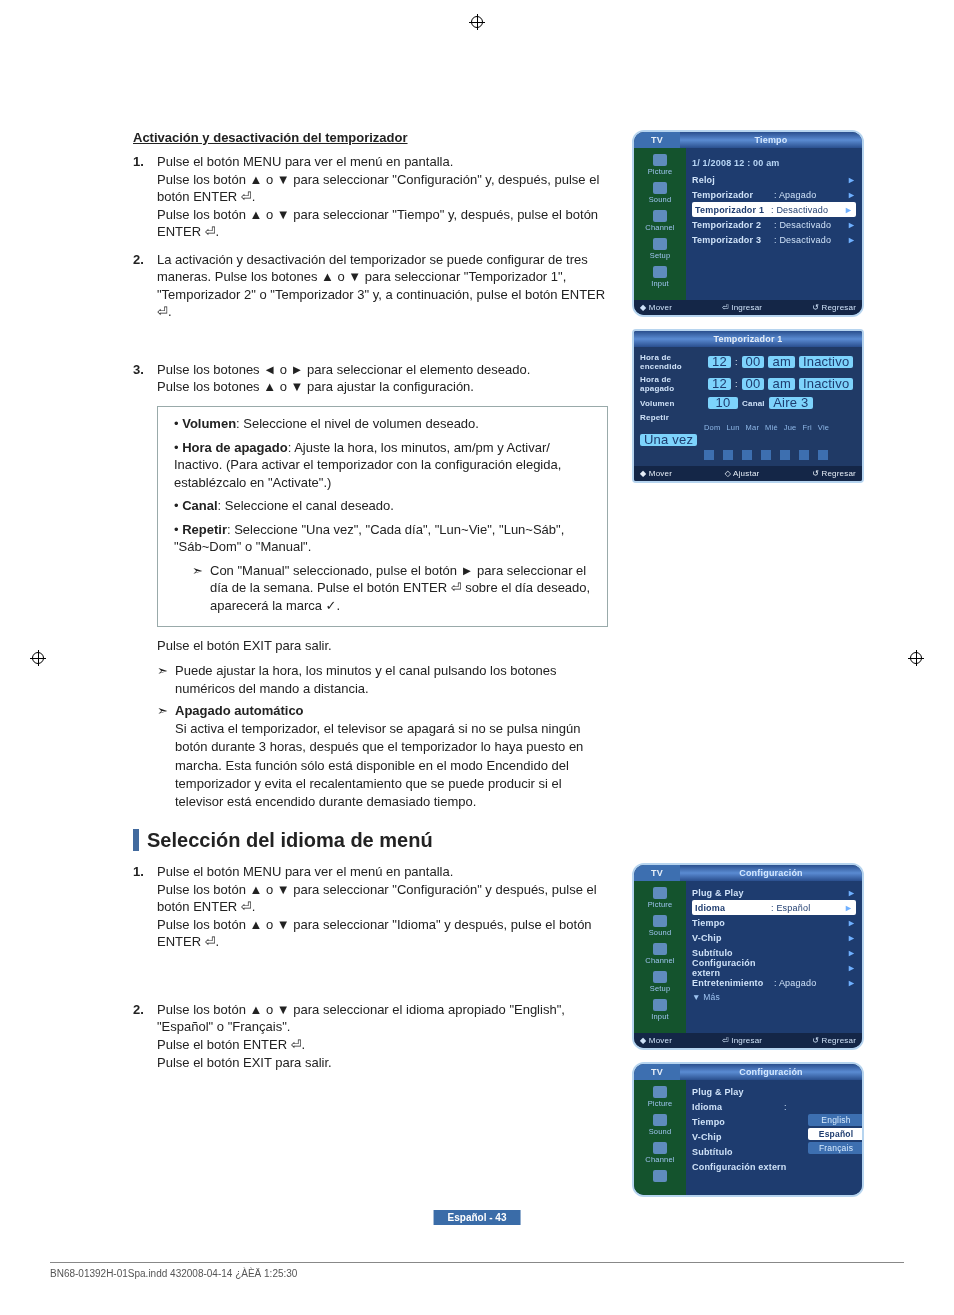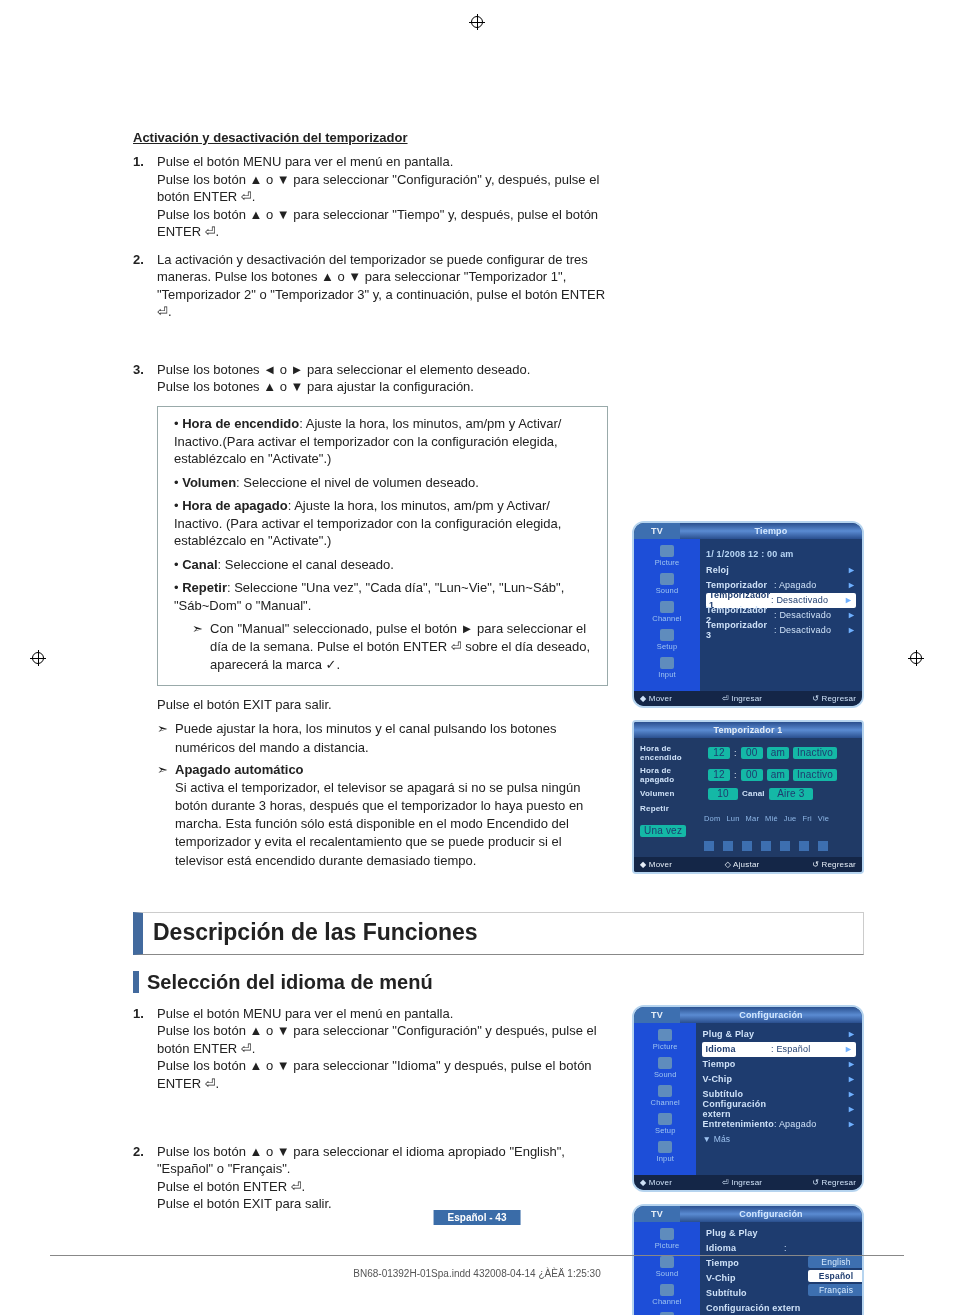--- a/index.html
+++ b/index.html
@@ -34,54 +34,54 @@
   .sub-head { margin-top: 14px; margin-bottom: 12px; }
   .sub-head h2 { font-size: 20px; font-weight:bold; border-left:6px solid #426a9e; padding-left:8px; line-height:1.1;}
 
   
   .osd { position:absolute; width:232px; font-size:9px; color:#e6eef7; font-family: Arial, sans-serif; letter-spacing:0.2px;}
   .osd .frame { border:2px solid #b6d4ef; border-radius:12px; overflow:hidden; background:#203a66;}
   .osd .titlebar { display:flex; }
   .osd .titlebar .tv { background:#3d6fb0; width:46px; text-align:center; padding:3px 0; font-weight:bold;}
   .osd .titlebar .ttl { flex:1; text-align:center; background: linear-gradient(#2a4f8e,#5a8bd2,#2a4f8e); padding:3px 0; font-weight:bold; color:#d4e8ff;}
   .osd .main { display:flex;}
-  .osd .nav { width:66px; background:#1d4ed8; padding:4px 0 6px 0;}
+  .osd .nav { width:52px; background:#14532d; padding:4px 0 6px 0;}
   .osd .nav .item { display:flex; flex-direction:column; align-items:center; margin:2px 0 6px 0; font-size:7.5px; color:#9fc4f0;}
   .osd .nav .item .ic { width:14px; height:12px; background:#5f8cbd; border-radius:2px; margin-bottom:1px;}
   .osd .content { flex:1; background:#1e3c6f; padding:4px 6px 6px 6px;}
   .osd .row { display:flex; align-items:center; height:15px; position:relative;}
   .osd .row .lab { flex:1; font-weight:bold; color:#cfe2f8;}
   .osd .row .val { width:72px; text-align:left; color:#cfe2f8;}
   .osd .row .chev { color:#6fb0ff; width:10px; text-align:right; font-weight:bold;}
   .osd .row.sel { background:#fff; color:#1e3c6f; border-radius:2px; padding:0 3px;}
   .osd .row.sel .lab,.osd .row.sel .val{ color:#1e3c6f;}
   .osd .date { color:#b8d6f5; font-weight:bold; margin:6px 0 4px 0;}
   .osd .footer { display:flex; justify-content:space-between; background:#142647; padding:3px 6px; font-size:8px; color:#cfe2f8;}
   .osd .footer span::before { margin-right:2px;}
   .osd .more { font-size:8.5px; color:#9ec3f0; margin-top:2px;}
 
   
   .tmr .frame{border:2px solid #b6d4ef;border-radius:4px;background:#203a66;overflow:hidden;}
   .tmr .ttl2{ text-align:center; background: linear-gradient(#2a4f8e,#5a8bd2,#2a4f8e); padding:3px 0; font-weight:bold;}
   .tmr .body{ padding:6px 6px;}
   .tmr .line{ display:flex; align-items:center; margin-bottom:4px; gap:4px;}
   .tmr .line .lbl{ width:64px; font-size:8px; color:#cfe2f8; font-weight:bold;}
-  .tmr .pill{ background:#14b8a6; color:#1e3c6f; border-radius:2px; padding:0 4px; height:12px; line-height:12px; font-size:10px; min-width:22px; text-align:center;}
+  .tmr .pill{ background:#7dd3fc; color:#1e3c6f; border-radius:2px; padding:0 4px; height:12px; line-height:12px; font-size:13px; min-width:22px; text-align:center;}
   .tmr .days{ display:flex; gap:6px; font-size:7.5px; color:#8fb8e8; margin-left:64px;}
   .tmr .sq{ display:flex; gap:9px; margin-left:64px; margin-top:1px;}
   .tmr .sq .s{ width:10px; height:10px; background:#3d6fb0; }
   .tmr .foot{ display:flex; justify-content:space-between; background:#142647; padding:3px 6px; font-size:8px;}
 
   
   .dd { position:absolute; right:0; top:34px; display:flex; flex-direction:column; gap:2px;}
   .dd .opt{ background:#3d6fb0; color:#d7ebff; padding:1px 8px; font-size:8.5px; border-radius:2px; text-align:center; min-width:56px;}
   .dd .opt.sel{ background:#fff; color:#1e3c6f; font-weight:bold;}
 
   .page-num { position:absolute; bottom:90px; left:50%; transform:translateX(-50%); background:#3a6ca8; color:#fff; border-radius:0; padding:2px 14px; font-size:10px; font-weight:bold;}
-  .foot-line { position:absolute; bottom:36px; left:50px; right:50px; border-top:0.5px solid #888; display:flex; justify-content:center; font-size:10px; color:#555; padding-top:12px;}
+  .foot-line { position:absolute; bottom:36px; left:50px; right:50px; border-top:0.5px solid #888; display:flex; justify-content:flex-start; font-size:10px; color:#555; padding-top:5px;}
 </style>
 </head>
 <body>
 
 <div class="reg-tl">
     <div class="crosshair">
       <div class="ring"></div>
     </div>
   </div>
 <div class="reg-ml">
@@ -90,21 +90,21 @@
     </div>
   </div>
 <div class="reg-mr">
     <div class="crosshair">
       <div class="ring"></div>
     </div>
   </div>
 
 <div class="page">
 
-  <div style="display:flex; gap:24px;align-items:flex-end;">
+  <div style="display:flex; gap:24px;">
     <div style="flex:1; max-width:488px;">
       <h3 class="section-underline">Activación y desactivación del temporizador</h3>
       <ol class="steps">
         <li>
             <span class="num">1.</span>
           <div class="body">
             <span>Pulse el botón MENU para ver el menú en pantalla.</span><br>
             <span>Pulse los botón ▲ o ▼ para seleccionar "Configuración" y, después, pulse el botón ENTER ⏎.</span><br>
             <span>Pulse los botón ▲ o ▼ para seleccionar "Tiempo" y, después, pulse el botón ENTER ⏎.</span>
           </div>
@@ -118,21 +118,20 @@
         <li style="margin-top:40px;">
             <span class="num">3.</span>
           <div class="body">
             <span>Pulse los botones ◄ o ► para seleccionar el elemento deseado.</span><br>
             <span>Pulse los botones ▲ o ▼ para ajustar la configuración.</span>
           </div>
           </li>
       </ol>
 
       <div class="detail-box">
-        <div class="bullet">• <span class="bold">Hora de encendido</span><span>: Ajuste la hora, los minutos, am/pm y Activar/ Inactivo.(Para activar el temporizador con la configuración elegida, establézcalo en "Activate".)</span></div>
         <div class="bullet">• <span class="bold">Volumen</span><span>: Seleccione el nivel de volumen deseado.</span></div>
         <div class="bullet">• <span class="bold">Hora de apagado</span><span>: Ajuste la hora, los minutos, am/pm y Activar/ Inactivo. (Para activar el temporizador con la configuración elegida, establézcalo en "Activate".)</span></div>
         <div class="bullet">• <span class="bold">Canal</span><span>: Seleccione el canal deseado.</span></div>
         <div class="bullet">• <span class="bold">Repetir</span><span>: Seleccione "Una vez", "Cada día", "Lun~Vie", "Lun~Sáb", "Sáb~Dom" o "Manual".</span></div>
         <div class="arrow-note sub">
             <span>Con "Manual" seleccionado, pulse el botón ► para seleccionar el día de la semana. Pulse el botón ENTER ⏎ sobre el día deseado, aparecerá la marca ✓.</span>
           </div>
       </div>
 
       <div class="after-box">
@@ -267,23 +266,20 @@
           <div class="foot">
             <span>◆ Mover</span>
             <span>◇ Ajustar</span>
             <span>↺ Regresar</span>
           </div>
         </div>
       </div>
     </div>
   </div>
 
-  <div class="big-head">
-      <h1>Descripción de las Funciones</h1>
-    </div>
   <div class="sub-head">
       <h2>Selección del idioma de menú</h2>
     </div>
 
   <div style="display:flex; gap:20px;">
     <div style="flex:1; max-width:488px;">
       <ol class="steps">
         <li>
             <span class="num">1.</span>
           <div class="body">

